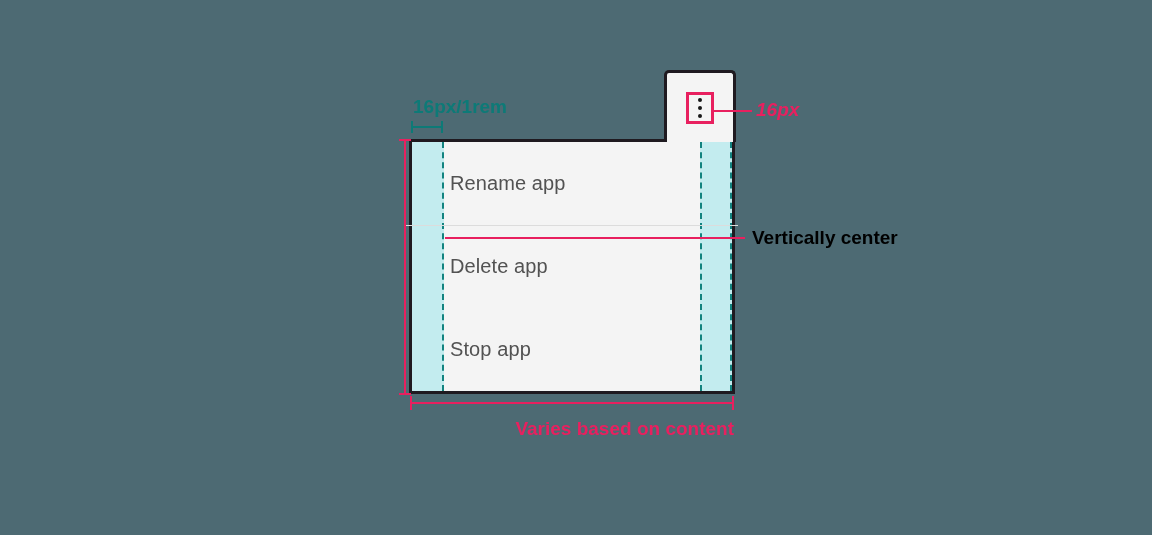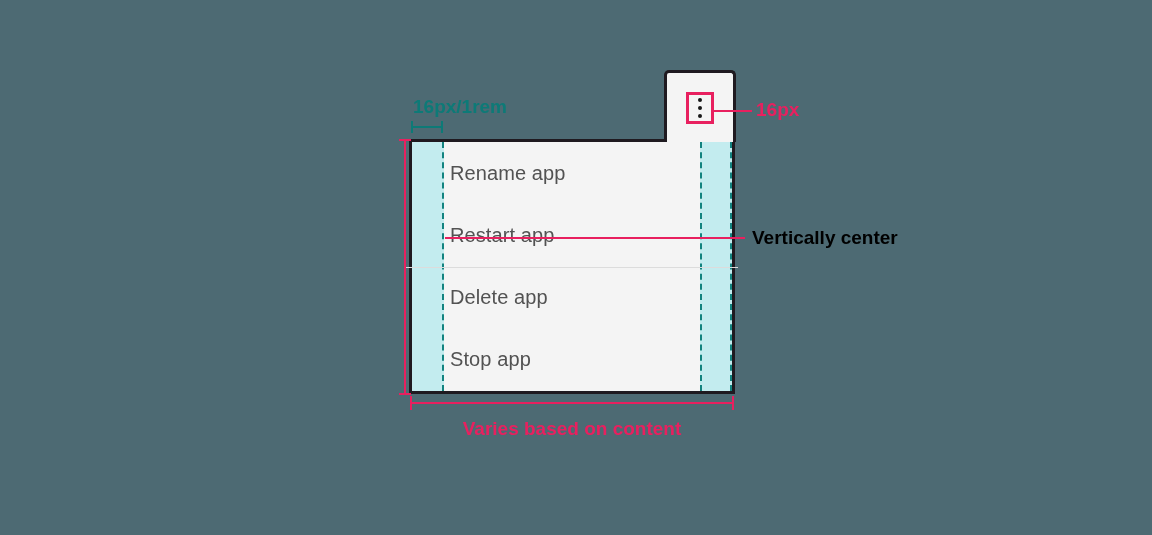--- a/index.html
+++ b/index.html
@@ -125,20 +125,21 @@
   }
   #ann-16px-label {
     position: absolute;
     left: 756px;
     top: 99px;
     font-size: 19px;
     font-weight: bold;
     color: #e8205f;
     white-space: nowrap;
     z-index: 7;
+    font-style: italic;
   }
 
   #ann-vcenter-line {
     position: absolute;
     left: 445px;
     top: 237px;
     width: 300px;
     height: 2px;
     background: #e8205f;
     z-index: 7;
@@ -196,21 +197,21 @@
     background: #e8205f;
   }
   #dim-horizontal::before { left: 0; }
   #dim-horizontal::after  { right: 0; }
 
   #ann-varies-label {
     position: absolute;
     left: 410px;
     top: 418px;
     width: 324px;
-    text-align: center;
+    text-align: right;
     font-size: 19px;
     font-weight: bold;
     color: #e8205f;
     white-space: nowrap;
     z-index: 7;
   }
 
   
   #ann-rem-label {
     position: absolute;
@@ -263,23 +264,20 @@
   <div id="ann-16px-line"></div>
   <div id="ann-16px-label">16px</div>
 
   <div id="menu-panel">
     <div class="pad-band" id="pad-band-left"></div>
     <div class="pad-band" id="pad-band-right"></div>
 
     <div id="menu-list">
       <div class="menu-item">
         <span>Rename app</span>
-      </div>
-      <div class="menu-item">
-        <span>Restart app</span>
       </div>
       <div class="menu-item has-divider">
         <span>Delete app</span>
       </div>
       <div class="menu-item">
         <span>Stop app</span>
       </div>
     </div>
   </div>
 

